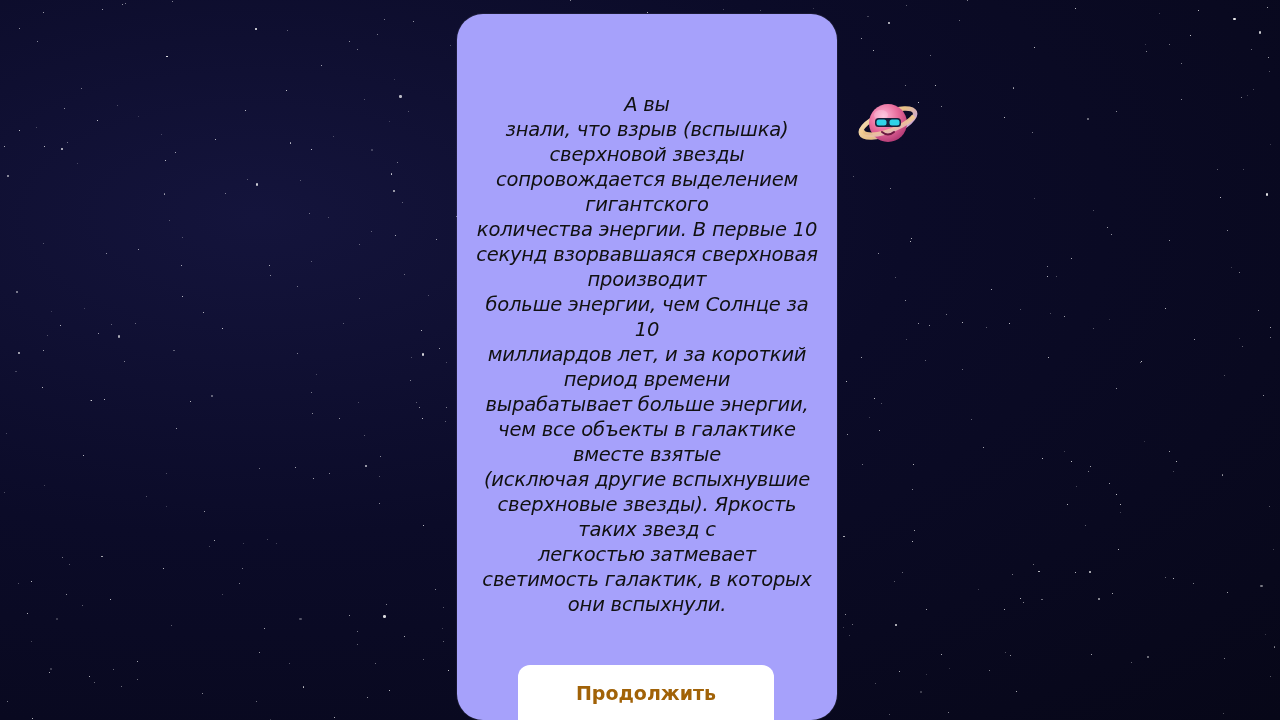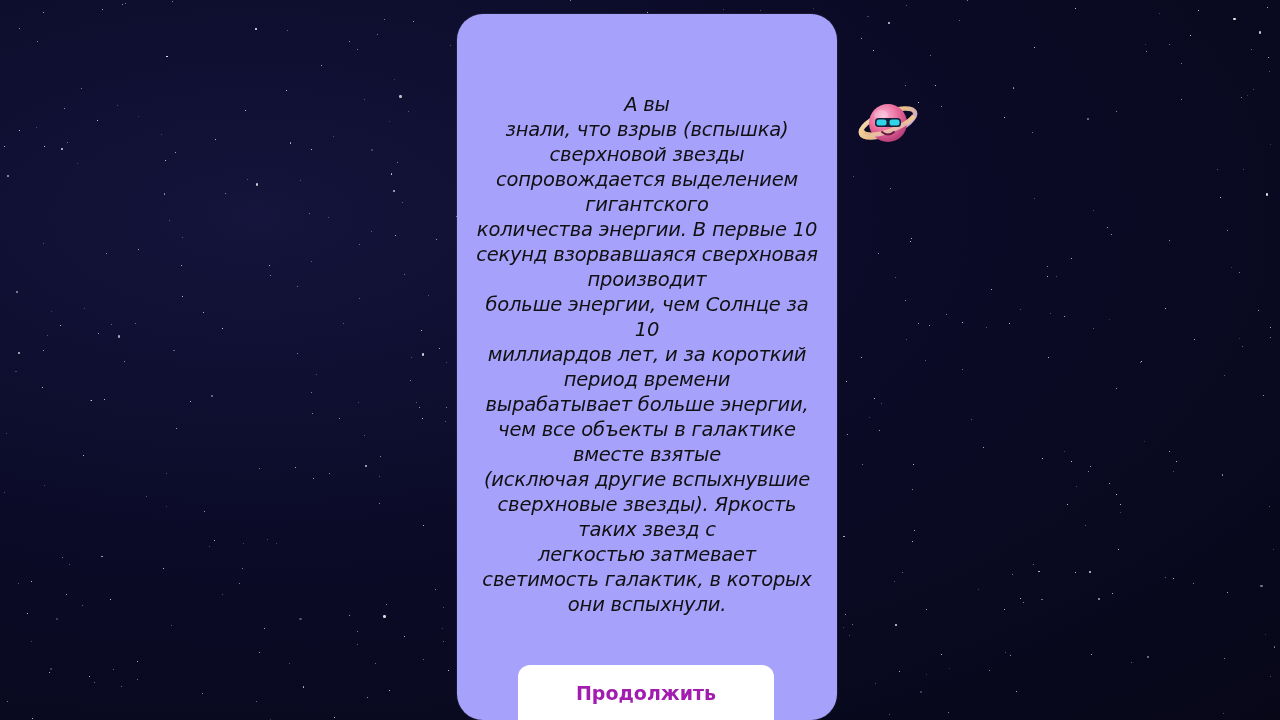--- a/index.html
+++ b/index.html
@@ -70,21 +70,21 @@
     height: 55px;
     background: #ffffff;
     border: none;
     border-top-left-radius: 12px;
     border-top-right-radius: 12px;
     border-bottom-left-radius: 0;
     border-bottom-right-radius: 0;
     font-family: "DejaVu Sans", sans-serif;
     font-weight: bold;
     font-size: 19px;
-    color: #a21caf;
+    color: #a16207;
     cursor: pointer;
     padding: 0;
   }
 
   
   #planet {
     position: absolute;
     left: 856px;
     top: 92px;
     width: 64px;

